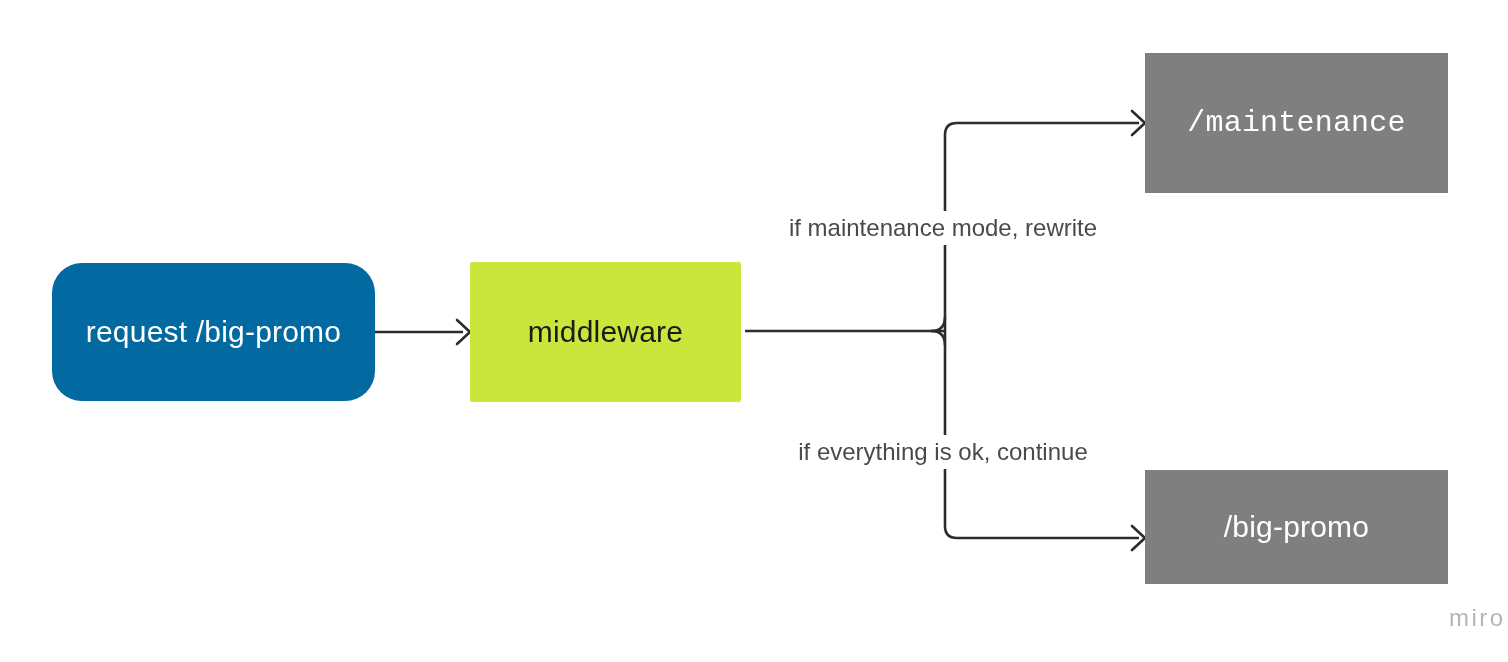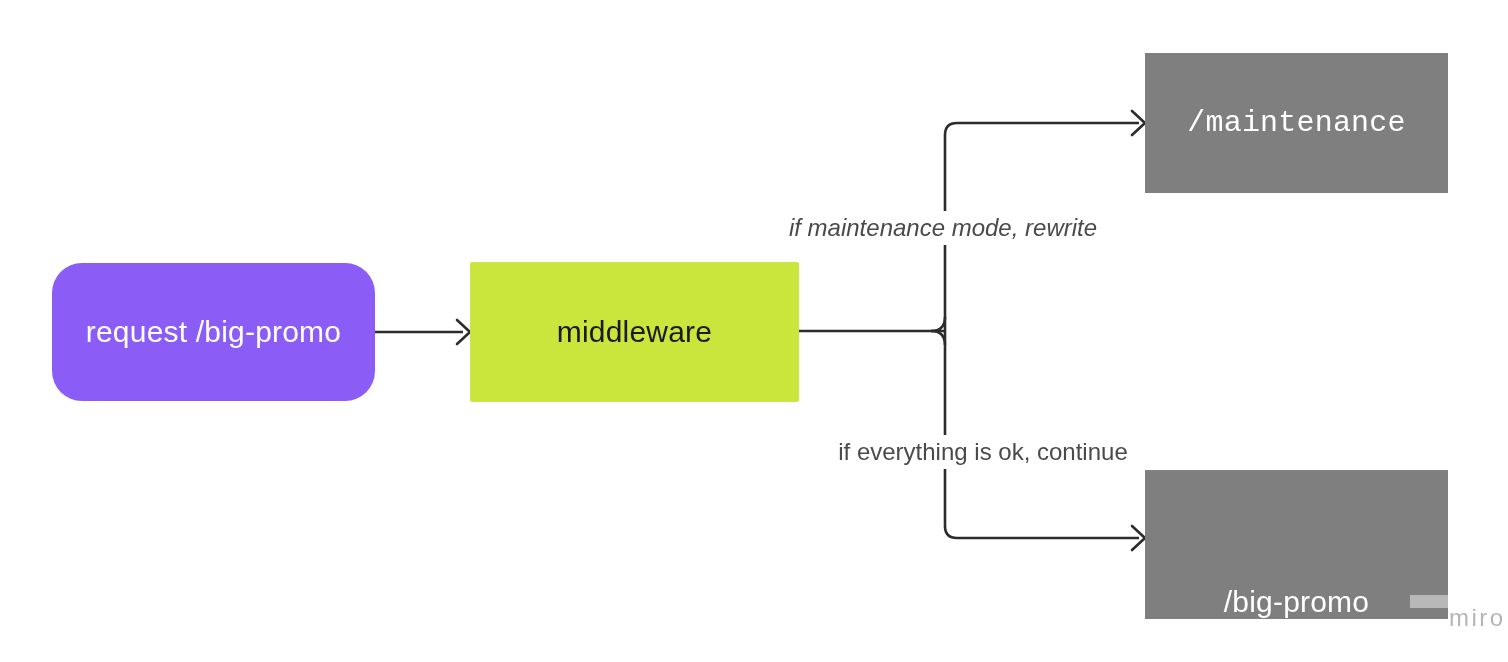--- a/index.html
+++ b/index.html
@@ -40,69 +40,66 @@
     justify-content: center;
     font-size: 30px;
     letter-spacing: 0.2px;
     box-sizing: border-box;
   }
   .node-request {
     left: 52px;
     top: 263px;
     width: 323px;
     height: 138px;
-    background: #8b5cf6;
+    background: #0369a1;
     color: #ffffff;
     border-radius: 30px;
   }
   .node-middleware {
     left: 470px;
     top: 262px;
-    width: 329px;
+    width: 271px;
     height: 140px;
     background: #cae63c;
     color: #1a1a1a;
     border-radius: 2px;
   }
   .node-maintenance {
     left: 1145px;
     top: 53px;
     width: 303px;
     height: 140px;
     background: #7f7f7f;
     color: #ffffff;
     font-family: Liberation Mono, monospace;
   }
   .node-bigpromo {
     left: 1145px;
     top: 470px;
     width: 303px;
-    height: 149px;
+    height: 114px;
     background: #7f7f7f;
     color: #ffffff;
-    align-items: flex-end;
   }
   .edge-label {
     position: absolute;
     transform: translate(-50%, -50%);
     background: #ffffff;
     color: #4a4a4a;
     font-size: 24px;
     padding: 3px 6px;
     white-space: nowrap;
   }
   .edge-label-maintenance {
     left: 943px;
     top: 228px;
-    font-style: italic;
   }
   .edge-label-continue {
     left: 943px;
     top: 452px;
-    margin-left: 40px;
   }
   .watermark-patch {
     position: absolute;
     left: 1410px;
     top: 595px;
     width: 38px;
     height: 13px;
     background: rgba(255, 255, 255, 0.45);
   }
   .watermark {

